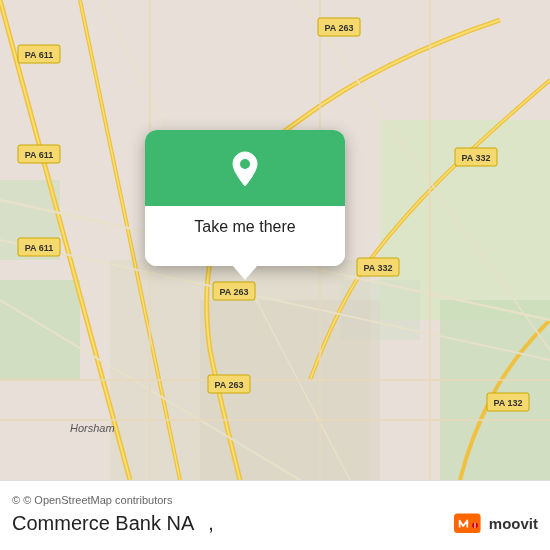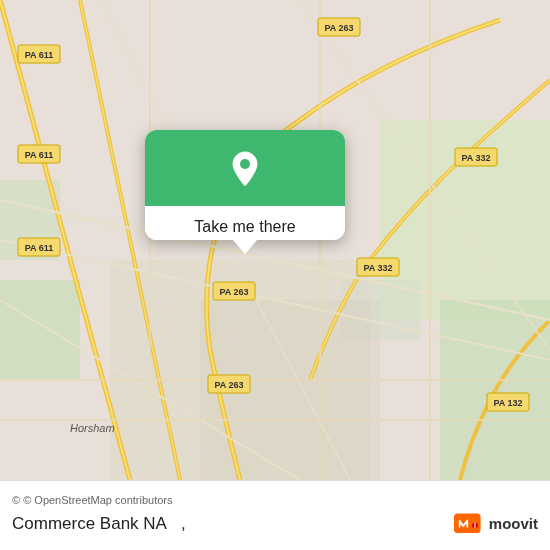--- a/index.html
+++ b/index.html
@@ -50,21 +50,21 @@
     .pin-icon {
       width: 44px;
       height: 44px;
       position: relative;
     }
 
     #popup-label-area {
       width: 100%;
       background: white;
       border-radius: 0 0 12px 12px;
-      padding: 12px 0 4px 0;
+      padding: 12px 0 30px 0;
       display: flex;
       justify-content: center;
       align-items: center;
     }
 
     #take-me-there-btn {
       font-size: 16px;
       font-weight: 500;
       color: #222;
       background: none;
@@ -96,21 +96,21 @@
       border-top: 1px solid #ddd;
     }
 
     #attribution {
       font-size: 11px;
       color: #666;
       margin-bottom: 4px;
     }
 
     #location-title {
-      font-size: 17px;
+      font-size: 20px;
       font-weight: 500;
       color: #222;
       display: flex;
       align-items: center;
       gap: 14px;
     }
 
     #moovit-logo {
       margin-left: auto;
       display: flex;

